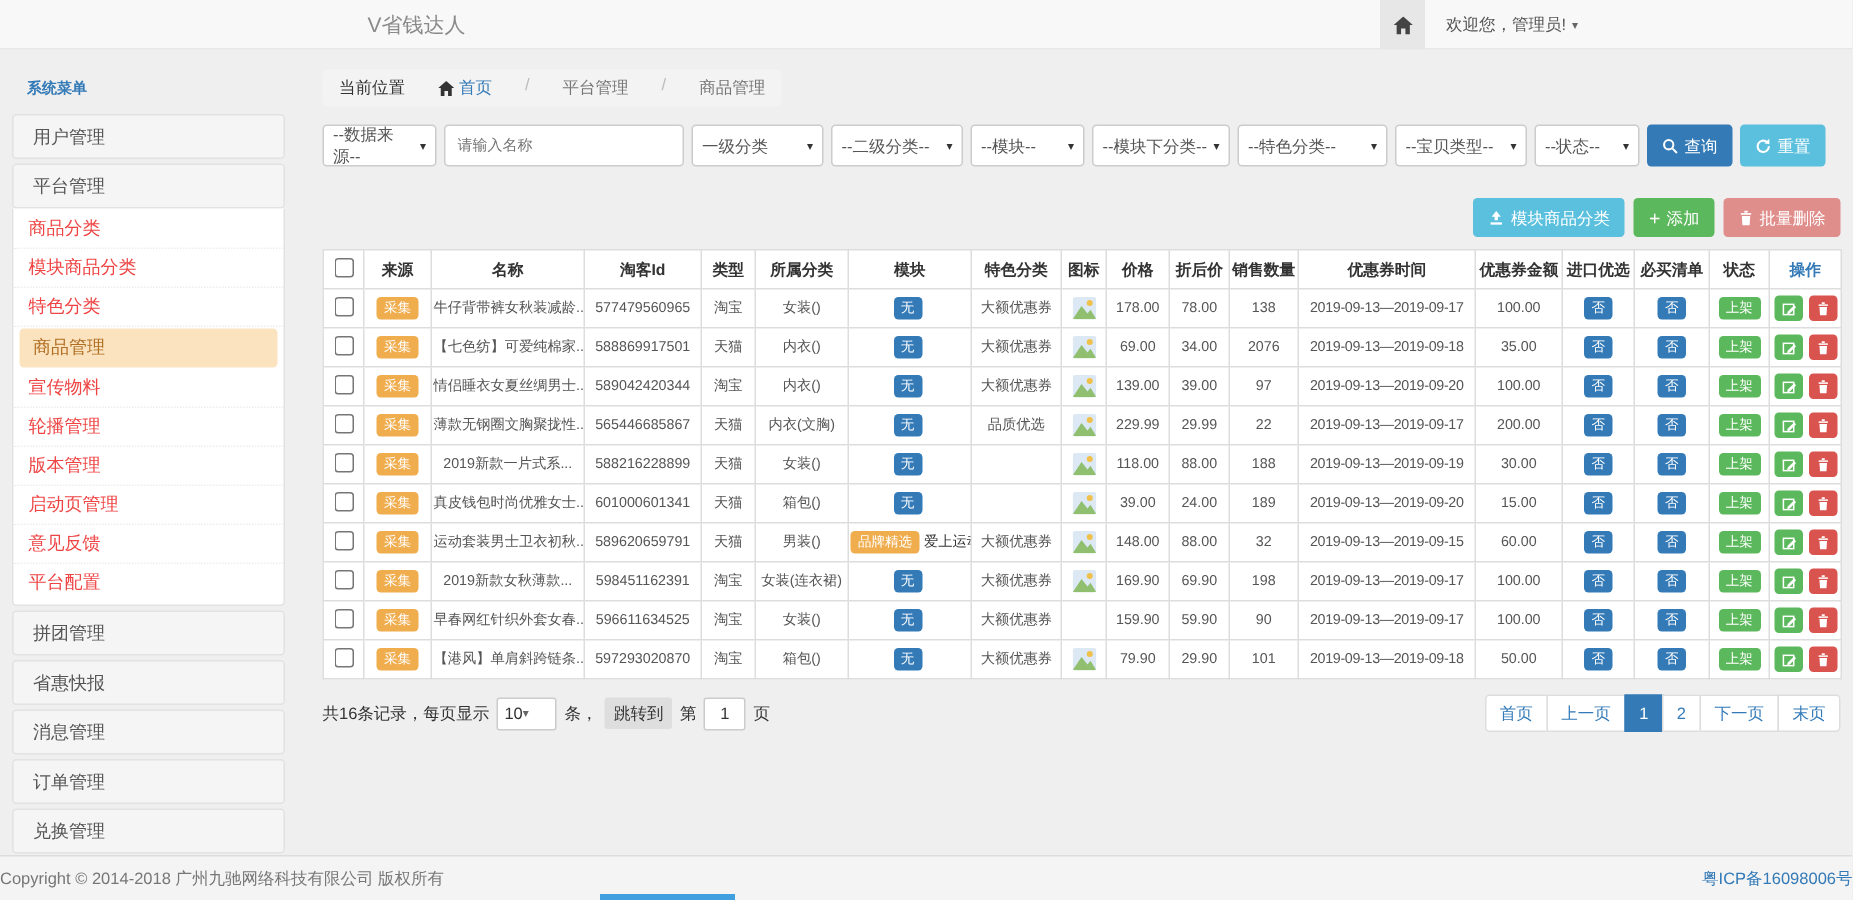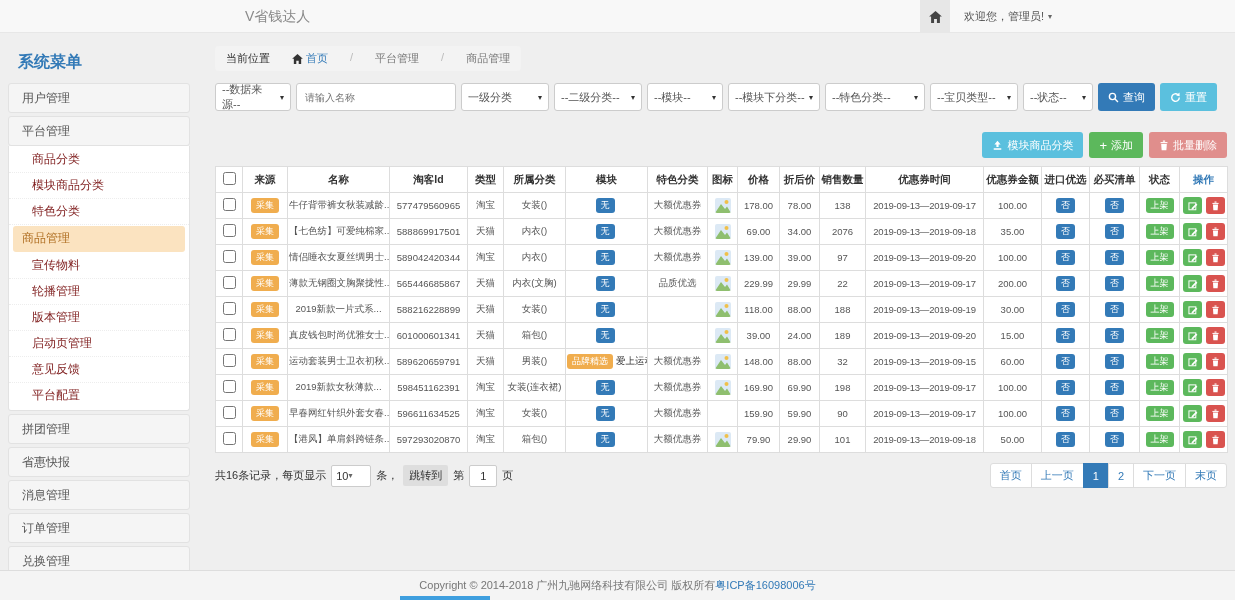--- a/index.html
+++ b/index.html
@@ -11,26 +11,26 @@
   
   .topbar { position:absolute; top:0; left:0; width:1235px; height:33px;
     background:#f8f8f8; border-bottom:1px solid #e7e7e7; z-index:5; }
   .brand { position:absolute; left:245px; top:0; line-height:33px; font-size:14px; color:#8a8a8a; }
   .user-area { position:absolute; left:908px; top:0; height:33px; display:flex; align-items:center;padding-left:12px; }
   .home-box { width:30px; height:33px; background:#e7e7e7; display:flex; align-items:center; justify-content:center; cursor:pointer; }
   .welcome { margin-left:14px; font-size:11px; color:#555; cursor:pointer; display:flex; align-items:center; gap:4px; }
   .caret { font-size:8px; color:#666; }
   
   .sidebar { position:absolute; left:8px; top:46px; width:182px; z-index:1; }
-  .sidebar-title { color:#337ab7; font-weight:bold; font-size:16px; padding:6px 10px 7px 10px; }
+  .sidebar-title { color:#337ab7; font-weight:bold; font-size:10px; padding:6px 10px 7px 10px; }
   .group { height:30px; line-height:29px; margin-top:3px; border:1px solid #e2e2e2; border-radius:3px;
     background:#f5f5f5; padding-left:13px; font-size:12px; color:#555; cursor:pointer; }
   .subpanel { background:#fff; border:1px solid #e2e2e2; border-top:none; border-radius:0 0 3px 3px; padding:1px 0; }
-  .side-link { display:block; height:26px; line-height:25px; padding-left:23px; font-size:12px;
-    color:#7f1d1d; border-bottom:1px dotted #ededed; cursor:pointer; text-decoration:none;
+  .side-link { display:block; height:26px; line-height:25px; padding-left:10px; font-size:12px;
+    color:#ef4444; border-bottom:1px dotted #ededed; cursor:pointer; text-decoration:none;
     white-space:nowrap; overflow:hidden; }
   .side-link:last-child { border-bottom:none; }
   .side-link.active { background:#fbe3c0; color:#b06f22; border-radius:3px; margin:1px 4px; padding-left:9px; border-bottom:none; }
   
   .content { position:absolute; left:215px; top:46px; width:1012px; }
   .breadcrumb { display:inline-flex; align-items:flex-start; gap:22px; background:#f3f3f3; border-radius:4px;
     padding:5px 11px; font-size:11px; color:#333; }
   .crumb-link { color:#337ab7; cursor:pointer; display:inline-flex; align-items:center; gap:3px; }
   .crumb-muted { color:#777; }
   .crumb-sep { color:#bbb; }
@@ -79,21 +79,21 @@
   .jump-chip { background:#dedede; color:#333; padding:3px 6px; border-radius:2px; cursor:pointer; }
   .page-input { width:28px; height:22px; border:1px solid #ccc; border-radius:2px; text-align:center; font-size:11px; color:#333; }
   .pager-right { display:flex; }
   .pg { border:1px solid #ddd; background:#fff; color:#337ab7; font-size:11px; padding:4px 9px;
     margin-left:-1px; cursor:pointer; font-family:"Liberation Sans","DejaVu Sans",sans-serif; }
   .pg:first-child { border-radius:3px 0 0 3px; margin-left:0; }
   .pg:last-child { border-radius:0 3px 3px 0; }
   .pg.active { background:#337ab7; border-color:#337ab7; color:#fff; }
   
   .footer { position:absolute; left:0; top:570px; width:1235px; height:30px; background:#f4f4f4;
-    border-top:1px solid #ddd; display:flex; align-items:center; justify-content:center;
+    border-top:1px solid #ddd; display:flex; align-items:center; justify-content:space-between;
     font-size:11px; color:#777; z-index:6; }
   .footer a { color:#337ab7; text-decoration:none; cursor:pointer; }
   .bottom-strip { position:absolute; left:400px; top:596px; width:90px; height:4px; background:#3f9fdf; z-index:7; }
   svg { display:block; }
 </style>
 </head>
 <body>
 
 <div class="topbar">
   <span class="brand">V省钱达人</span>

